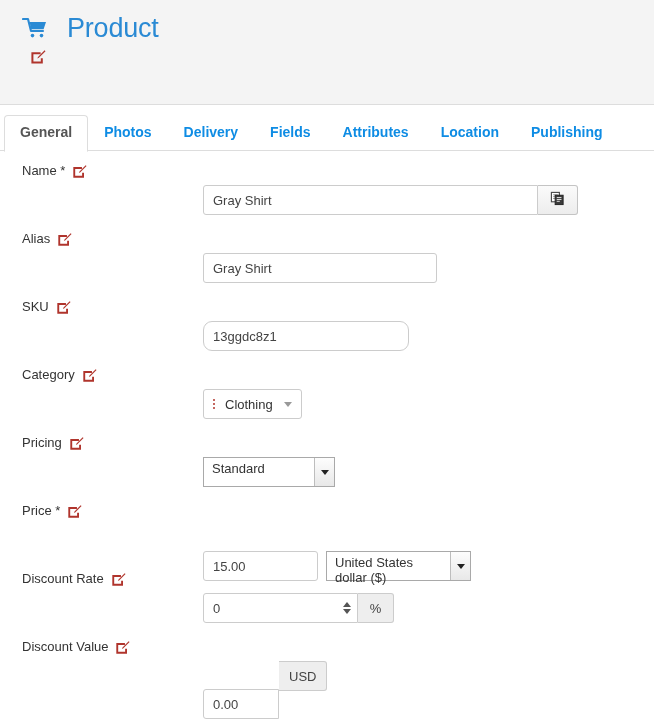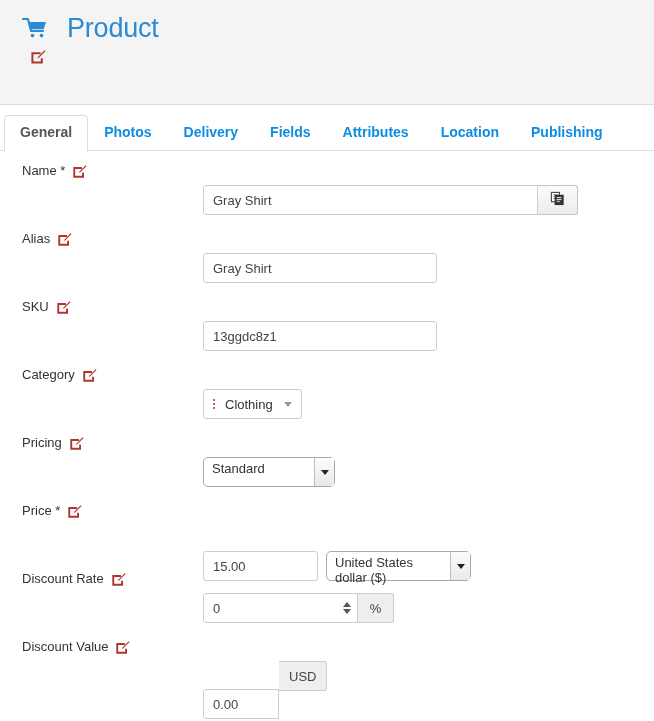--- a/index.html
+++ b/index.html
@@ -212,21 +212,21 @@
   
   .native-select {
     box-sizing: border-box;
     height: 30px;
     padding: 3px 22px 3px 8px;
     font-family: "Liberation Sans", sans-serif;
     font-size: 13px;
     color: #333333;
     background: #ffffff;
     border: 1px solid #a9a9a9;
-    border-radius: 5px;
+    border-radius: 0;
     appearance: none;
     -webkit-appearance: none;
     position: relative;
     cursor: pointer;
   }
   .select-shell {
     position: relative;
     display: inline-block;
   }
   .select-arrow-box {
@@ -377,21 +377,21 @@
     <div class="field-label">
       <span>SKU</span>
       <span class="edit-icon">
         <svg viewBox="0 0 16 16" width="15" height="15" aria-hidden="true">
           <path d="M1.4 3.2 h9.2 v2 H3.4 v7.4 h7.4 V9.2 h2 v5.4 H1.4 Z" fill="#b0342c"></path>
           <path d="M14.6 1.3 l0.9 0.9 -6.6 6.6 -1.6 0.7 0.7 -1.6 Z" fill="#b0342c"></path>
         </svg>
       </span>
     </div>
     <div class="field-control">
-      <input class="text-input" style="width: 234px;" type="text" value="13ggdc8z1">
+      <input class="text-input" style="width: 206px; border-radius: 9px;" type="text" value="13ggdc8z1">
     </div>
   </div>
 
   <div class="form-row">
     <div class="field-label">
       <span>Category</span>
       <span class="edit-icon">
         <svg viewBox="0 0 16 16" width="15" height="15" aria-hidden="true">
           <path d="M1.4 3.2 h9.2 v2 H3.4 v7.4 h7.4 V9.2 h2 v5.4 H1.4 Z" fill="#b0342c"></path>
           <path d="M14.6 1.3 l0.9 0.9 -6.6 6.6 -1.6 0.7 0.7 -1.6 Z" fill="#b0342c"></path>

